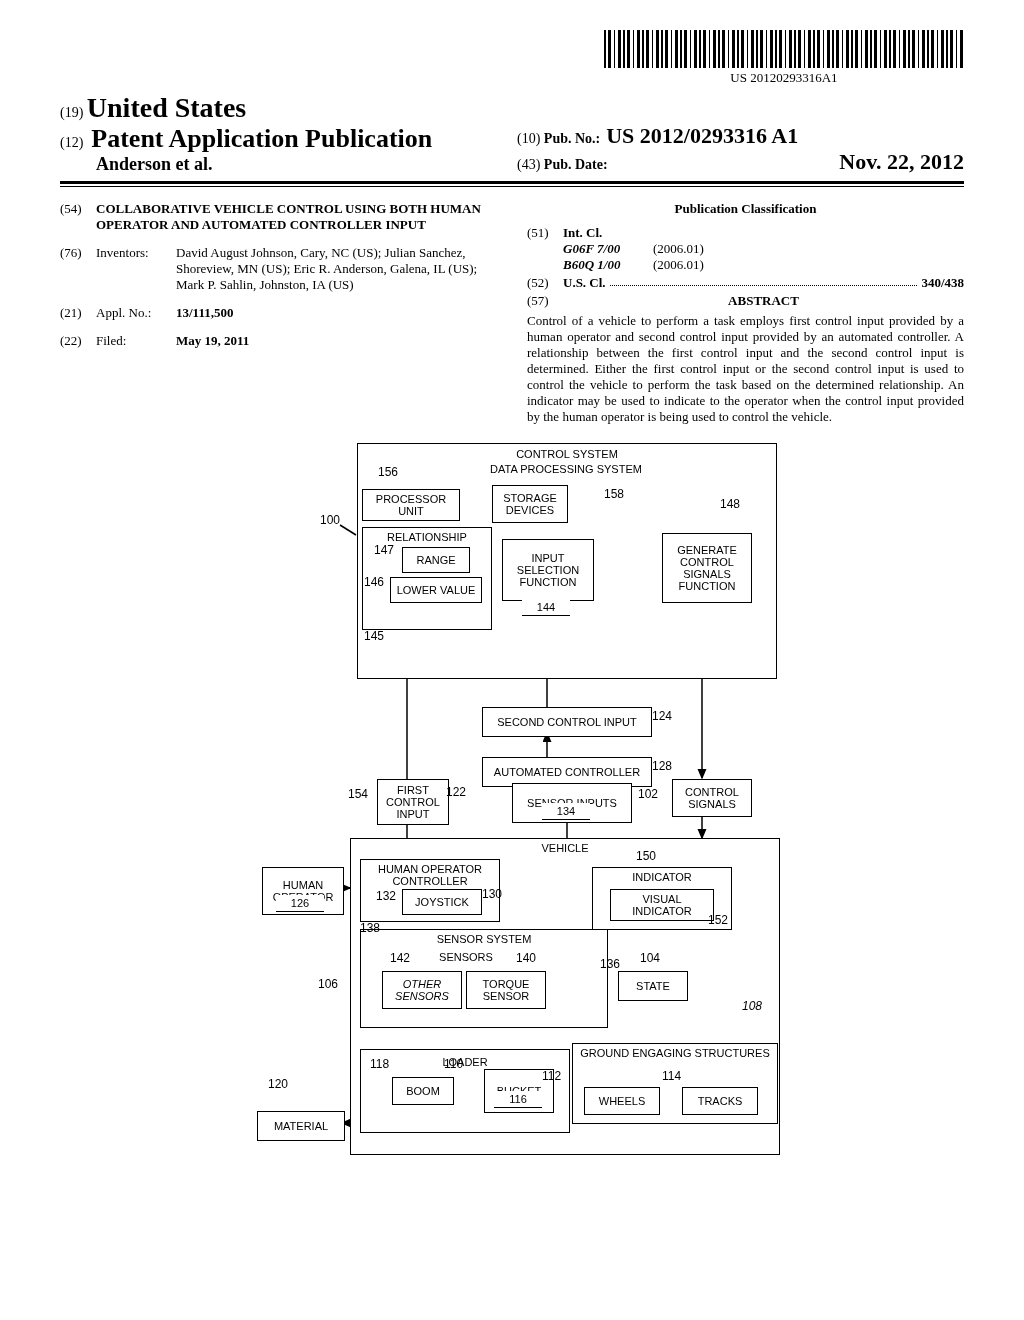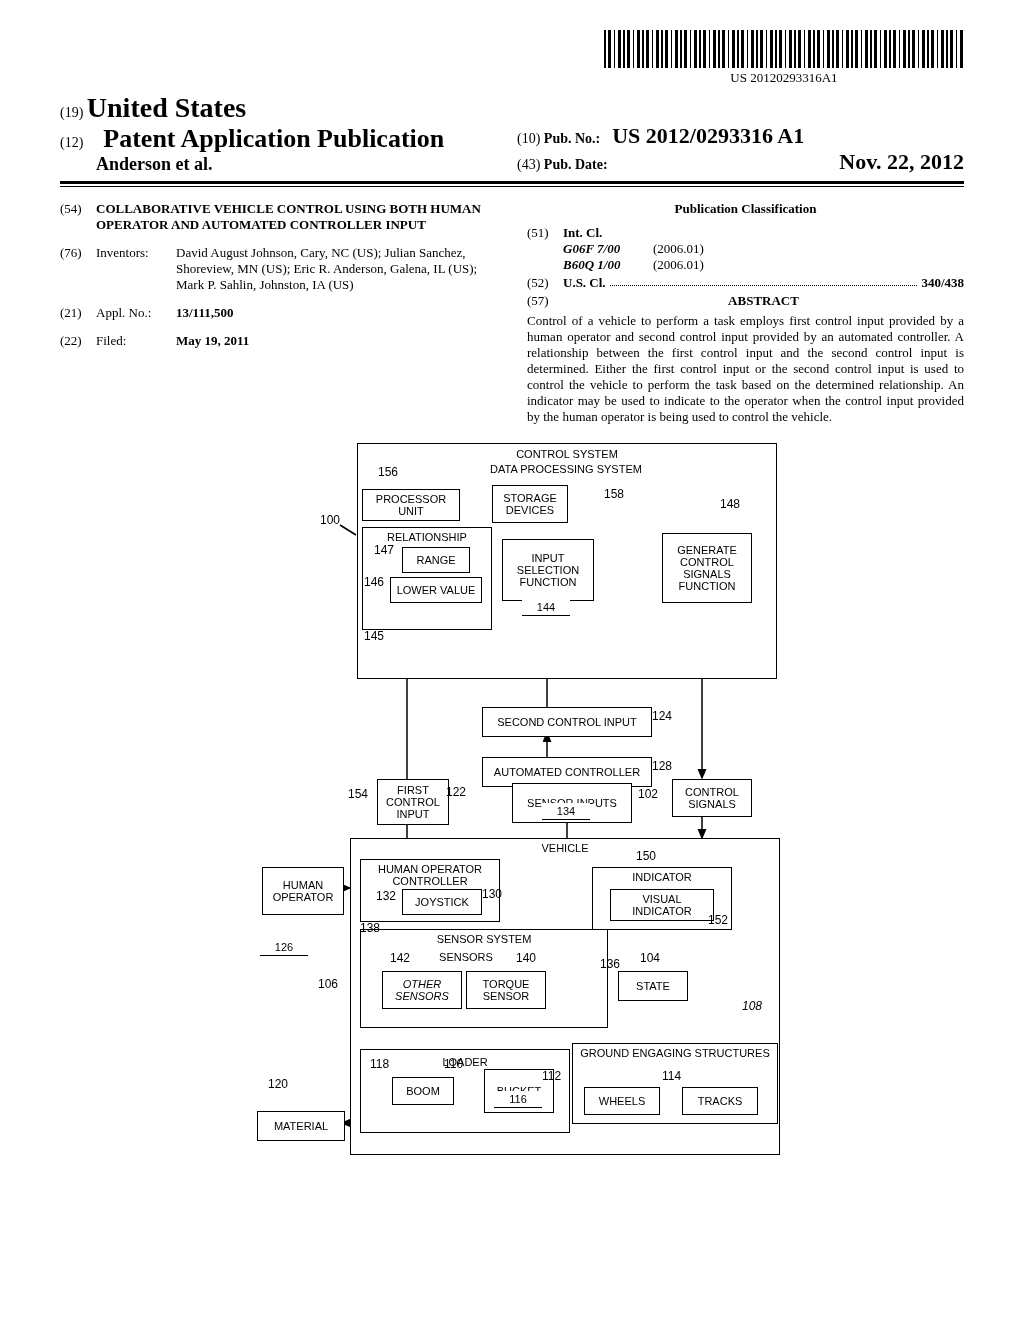--- a/index.html
+++ b/index.html
@@ -42,38 +42,38 @@
   }
   .country-line .big {
     font-size: 28px;
     font-weight: bold;
     text-align: right;
   }
   .pub-line {
     font-size: 14px;
     display: flex;
     align-items: baseline;
-    gap: 20px;
+    gap: 8px;
   }
   .pub-line .big {
     font-size: 26px;
     font-weight: bold;
   }
   .authors-line {
     font-size: 18px;
     font-weight: bold;
     padding-left: 36px;
   }
   .pubno-line, .pubdate-line {
     font-size: 14px;
     display: flex;
     align-items: baseline;
   }
   .pubno-line .label, .pubdate-line .label { font-weight: bold; }
-  .pubno-line .val { font-size: 22px; font-weight: bold; margin-left: 12px; text-align: center; }
+  .pubno-line .val { font-size: 22px; font-weight: bold; margin-left: 6px; text-align: center; }
   .pubdate-line .val { font-size: 22px; font-weight: bold; margin-left: auto; }
   .rule {
     border-top: 3px solid #000;
     border-bottom: 1px solid #000;
     height: 2px;
     margin: 6px 0 14px 0;
   }
   .biblio {
     display: flex;
     gap: 30px;
@@ -289,21 +289,21 @@
       </div>
 
       <div class="box" style="left:128px; top:416px; width:130px; height:56px; align-items:flex-start; padding-top:3px;">
         <span style="width:100%">HUMAN OPERATOR CONTROLLER</span>
       </div>
       <div class="box" style="left:170px; top:446px; width:70px; height:20px;">JOYSTICK</div>
 
       <div class="box" style="left:30px; top:424px; width:72px; height:42px;">
         <span>HUMAN OPERATOR</span>
       </div>
-      <div class="box nb" style="left:28px; top:452px; width:40px; border-bottom:1px solid #000;margin-top:44px;">126</div>
+      <div class="box nb" style="left:44px; top:452px; width:40px; border-bottom:1px solid #000;">126</div>
 
       <div class="box" style="left:360px; top:424px; width:130px; height:56px; align-items:flex-start; padding-top:3px;">
         <span style="width:100%">INDICATOR</span>
       </div>
       <div class="box" style="left:378px; top:446px; width:94px; height:26px;">VISUAL INDICATOR</div>
 
       <div class="box" style="left:128px; top:486px; width:238px; height:92px; align-items:flex-start; padding-top:3px;">
         <span style="width:100%">SENSOR SYSTEM</span>
       </div>
       <div class="box nb" style="left:190px; top:506px; width:80px;">SENSORS</div>

